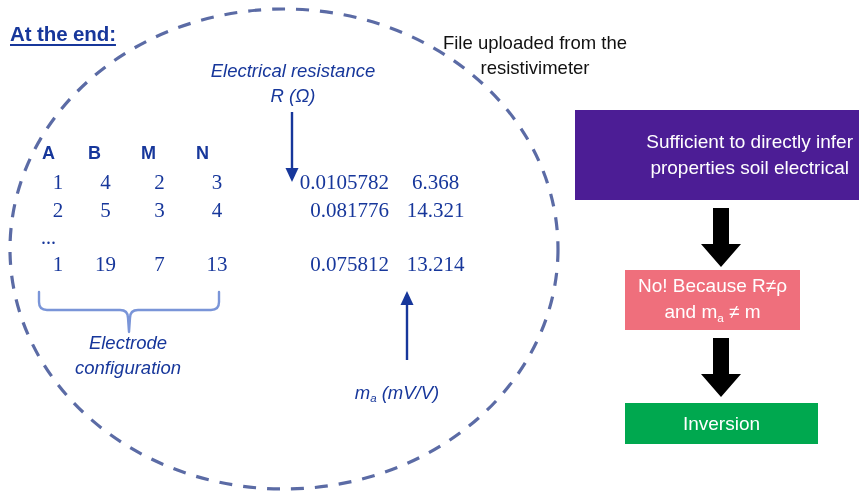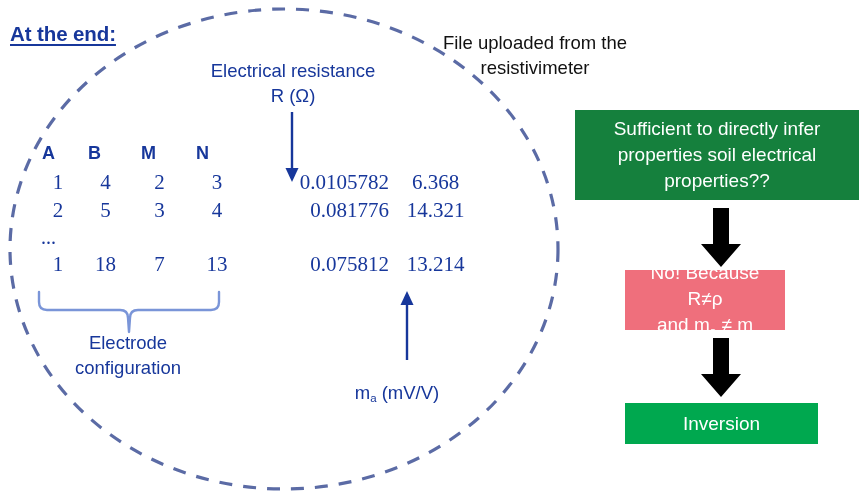--- a/index.html
+++ b/index.html
@@ -48,20 +48,21 @@
     color: #111111;
   }
 
   
   .annot {
     position: absolute;
     color: #17379b;
     font-size: 18.5px;
     line-height: 25px;
     text-align: center;
+    font-style: italic;
   }
   .annot sub {
     font-size: 0.62em;
     vertical-align: baseline;
     position: relative;
     top: 3px;
   }
 
   .label-resistance {
     left: 178px;
@@ -153,26 +154,27 @@
     font-size: 0.62em;
     vertical-align: baseline;
     position: relative;
     top: 4px;
   }
   #box-question {
     left: 575px;
     top: 110px;
     width: 284px;
     height: 90px;
-    background: #15803d;
+    background: #4c1d95;
+    justify-content: flex-end;
   }
   #box-answer {
     left: 625px;
     top: 270px;
-    width: 160px;
+    width: 175px;
     height: 60px;
     background: #ef6f7c;
   }
   #box-inversion {
     left: 625px;
     top: 403px;
     width: 193px;
     height: 41px;
     background: #00a84f;
   }
@@ -243,21 +245,21 @@
         <tr class="ellipsis">
           <td class="c-a">...</td>
           <td class="c-b"></td>
           <td class="c-m"></td>
           <td class="c-n"></td>
           <td class="c-r"></td>
           <td class="c-mv"></td>
         </tr>
         <tr>
           <td class="c-a">1</td>
-          <td class="c-b">18</td>
+          <td class="c-b">19</td>
           <td class="c-m">7</td>
           <td class="c-n">13</td>
           <td class="c-r">0.075812</td>
           <td class="c-mv">13.214</td>
         </tr>
       </tbody>
     </table>
   </div>
 
   <svg class="brace" width="186" height="44" viewBox="0 0 186 44" xmlns="http://www.w3.org/2000/svg">
@@ -276,21 +278,20 @@
 
   <div class="annot label-chargeability">
     <br>
     <span><span>m</span><sub>a</sub><span> (mV/V)</span></span>
   </div>
 
   <div class="flow-box" id="box-question">
     <div>
       <span>Sufficient to directly infer</span><br>
       <span>properties soil electrical</span><br>
-      <span>properties??</span>
     </div>
   </div>
 
   <svg class="block-arrow" id="arrow-q-to-a" width="42" height="60" viewBox="0 0 42 60" xmlns="http://www.w3.org/2000/svg">
     <polygon points="13,0 29,0 29,36 41,36 21,59 1,36 13,36" fill="#000000"></polygon>
   </svg>
 
   <div class="flow-box" id="box-answer">
     <div>
       <span>No! Because R≠ρ</span><br>

